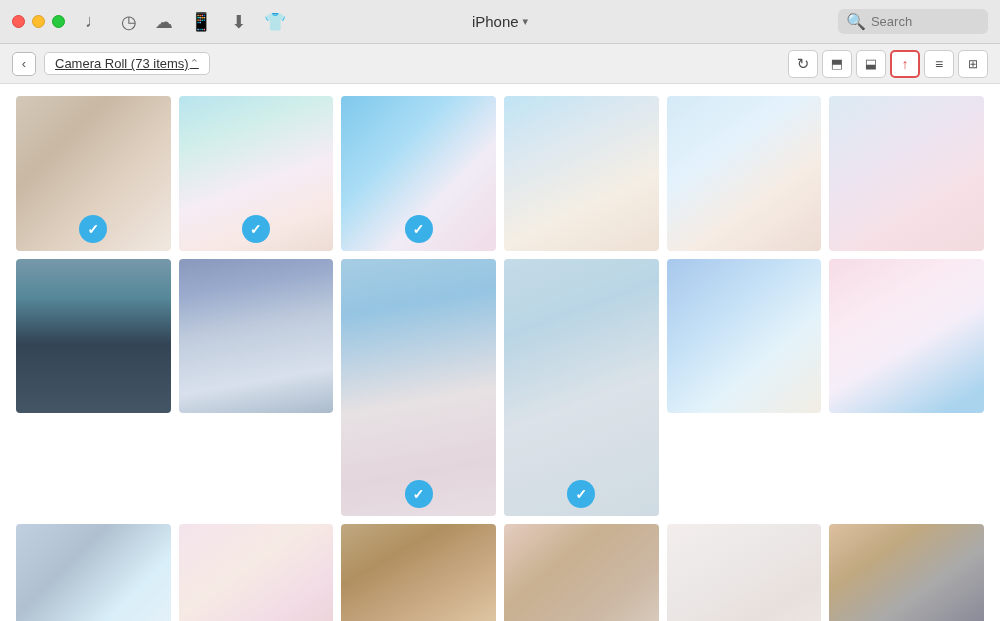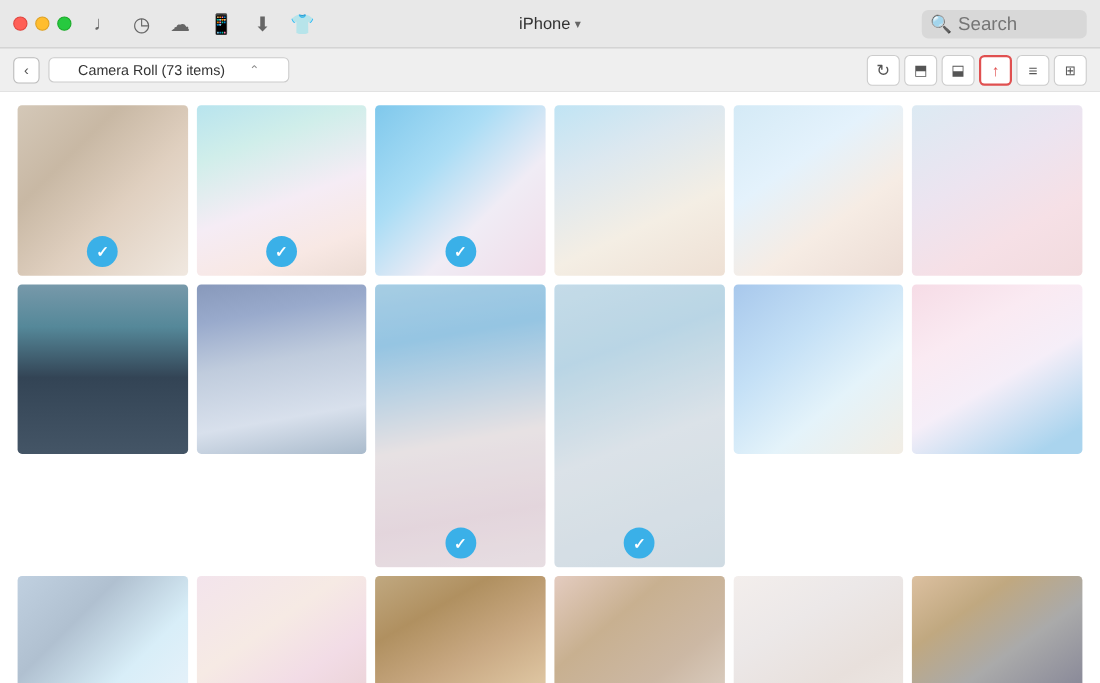--- a/index.html
+++ b/index.html
@@ -75,21 +75,21 @@
       background: #d8d8d8;
       border-radius: 6px;
       padding: 3px 8px;
       gap: 5px;
       width: 150px;
     }
     .search-bar input {
       background: transparent;
       border: none;
       outline: none;
-      font-size: 17px;
+      font-size: 13px;
       color: #555;
       width: 100%;
     }
 
     
     .nav-bar {
       height: 40px;
       background: #efefef;
       border-bottom: 1px solid #ddd;
       display: flex;
@@ -109,25 +109,26 @@
       font-size: 13px;
       color: #555;
       margin-right: 8px;
     }
     .breadcrumb-dropdown {
       display: flex;
       align-items: center;
       background: #fff;
       border: 1px solid #ccc;
       border-radius: 5px;
-      padding: 3px 26px;
+      padding: 3px 10px;
       font-size: 13px;
       color: #333;
       cursor: pointer;
-      gap: 22px;
+      gap: 1px;
+      text-decoration: underline;
     }
     .breadcrumb-dropdown .chevron { font-size: 11px; color: #888; }
 
     .nav-right {
       margin-left: auto;
       display: flex;
       align-items: center;
       gap: 4px;
     }
     .nav-btn {

